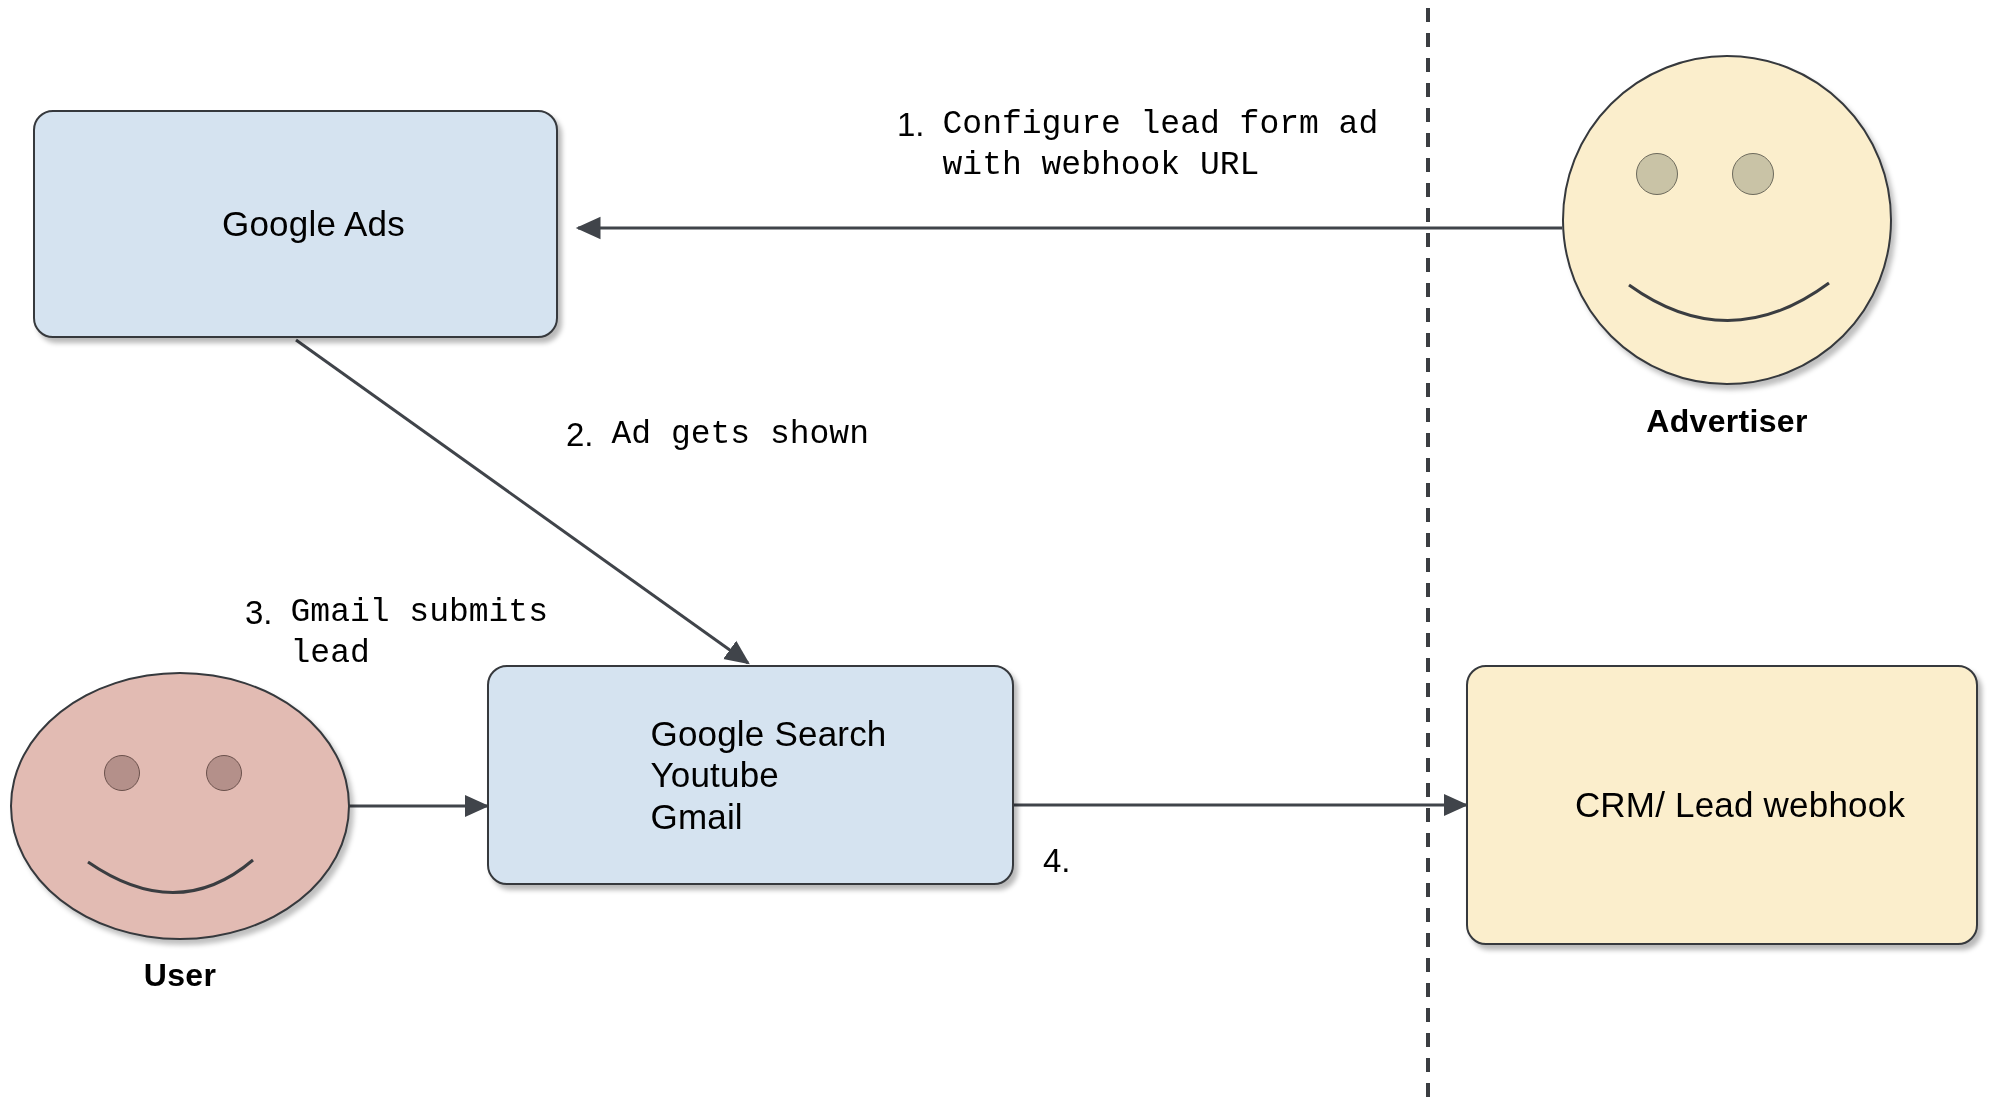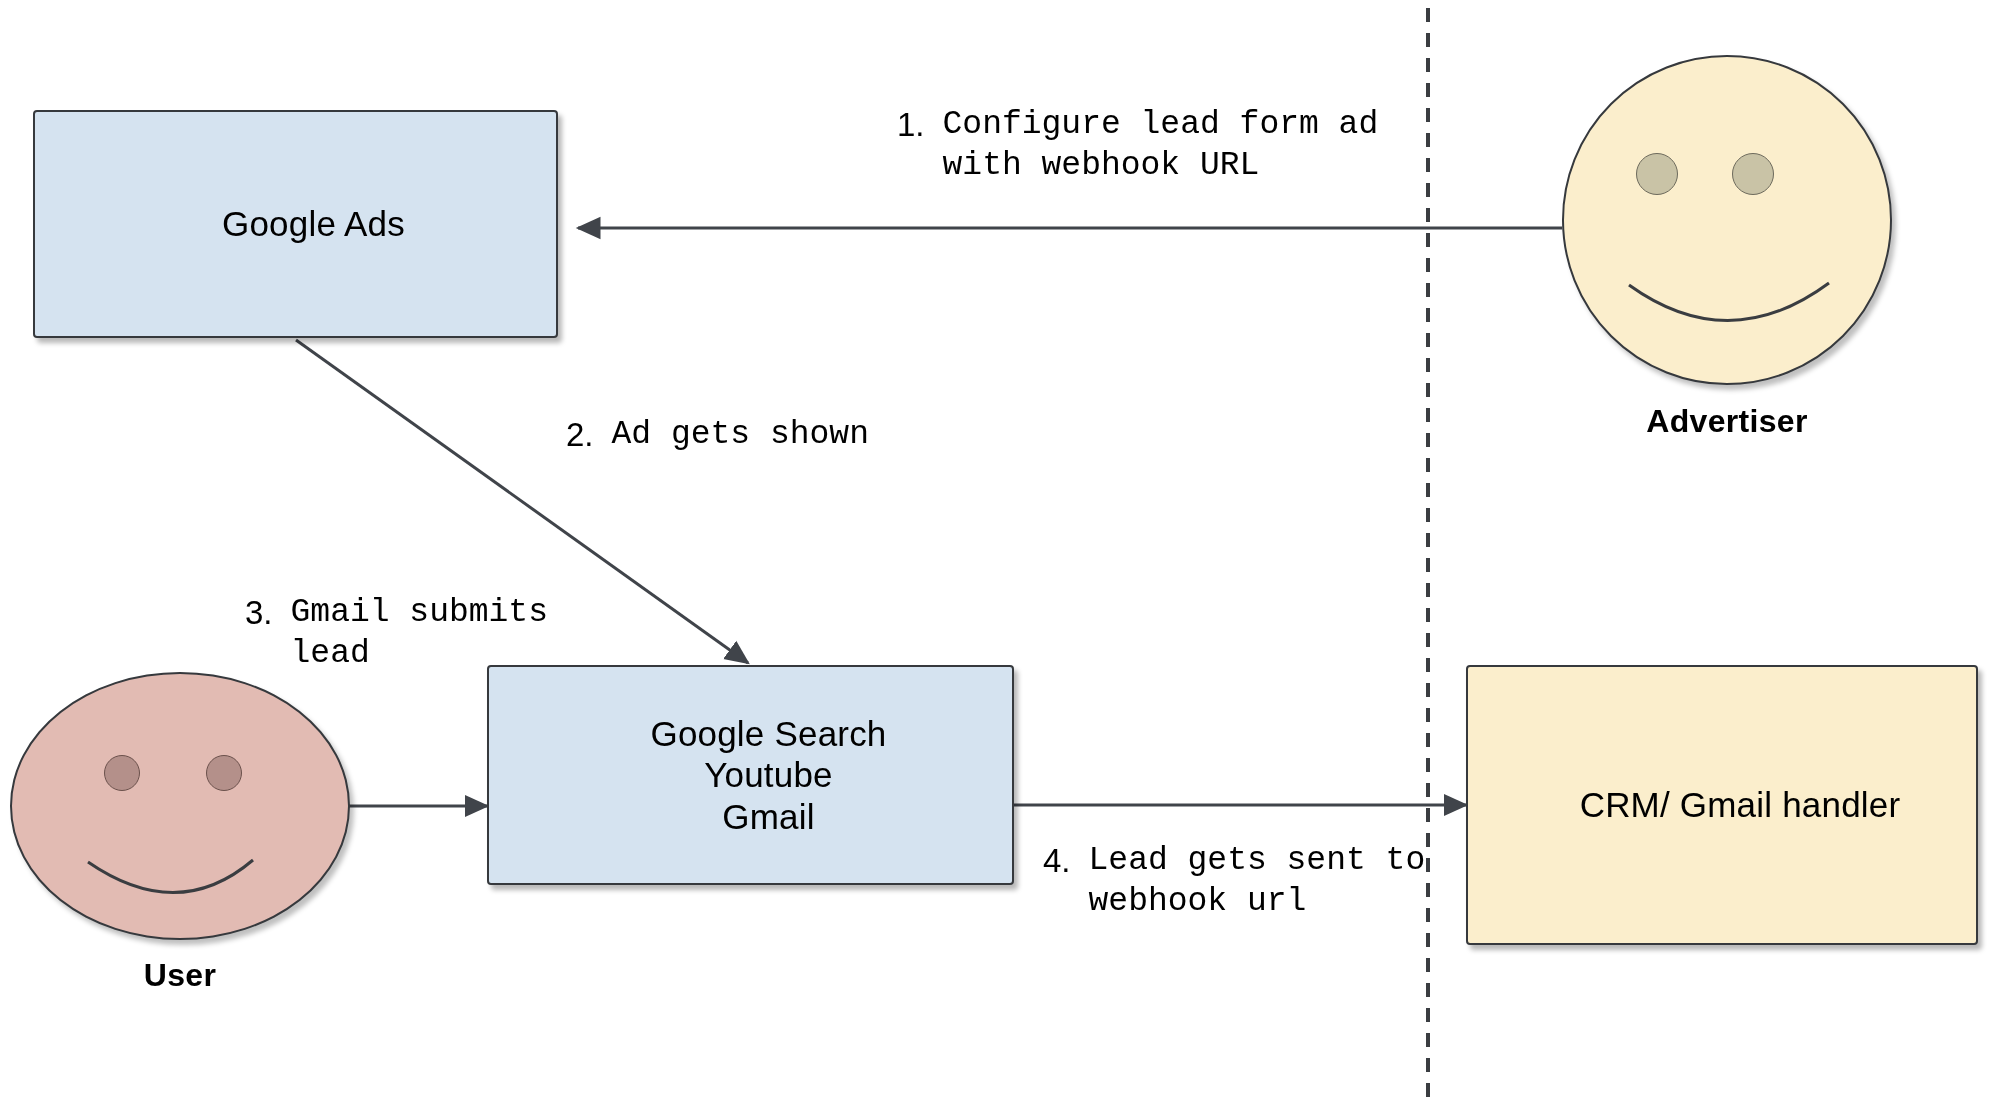--- a/index.html
+++ b/index.html
@@ -23,25 +23,24 @@
     left: 0;
     top: 0;
     width: 2004px;
     height: 1116px;
   }
   
   .node-box {
     position: absolute;
     box-sizing: border-box;
     border: 2px solid #36393d;
-    border-radius: 4px;
+    border-radius: 20px;
     display: flex;
     align-items: center;
     justify-content: center;
-    text-align: center;
     box-shadow: 4px 5px 5px rgba(0,0,0,0.28);
     z-index: 3;
     padding-left: 36px;
   }
   .node-box .node-label {
     font-size: 35px;
     line-height: 1.18;
     color: #000;
     letter-spacing: 0.2px;
     white-space: pre-line;
@@ -152,21 +151,21 @@
     <span class="node-label">Google Ads</span>
   </div>
 
   <div class="node-box box-blue" id="google-surfaces-box">
     <span class="node-label">Google Search
 Youtube
 Gmail</span>
   </div>
 
   <div class="node-box box-cream" id="crm-box">
-    <span class="node-label">CRM/ Gmail handler</span>
+    <span class="node-label">CRM/ Lead webhook</span>
   </div>
 
   <div class="actor" id="advertiser-actor">
     <div class="actor-face face-cream">
       <div class="eye eye-khaki" style="left:72px; top:96px; width:42px; height:42px;"></div>
       <div class="eye eye-khaki" style="left:168px; top:96px; width:42px; height:42px;"></div>
       <svg style="position:absolute; left:0; top:0; width:330px; height:330px;" viewBox="0 0 330 330">
         <path d="M 65 228 Q 165 300 265 226" fill="none" stroke="#3a3d41" stroke-width="3"></path>
       </svg>
     </div>
@@ -194,16 +193,15 @@
     <span class="step-text">Ad gets shown</span>
   </div>
 
   <div class="step-label" id="step-3">
     <span class="step-num">3.</span>
     <span class="step-text">Gmail submits lead</span>
   </div>
 
   <div class="step-label" id="step-4">
     <span class="step-num">4.</span>
-    <span class="step-text">Lead gets sent to webhook url</span>
   </div>
 
 </div>
 
 </body></html>

